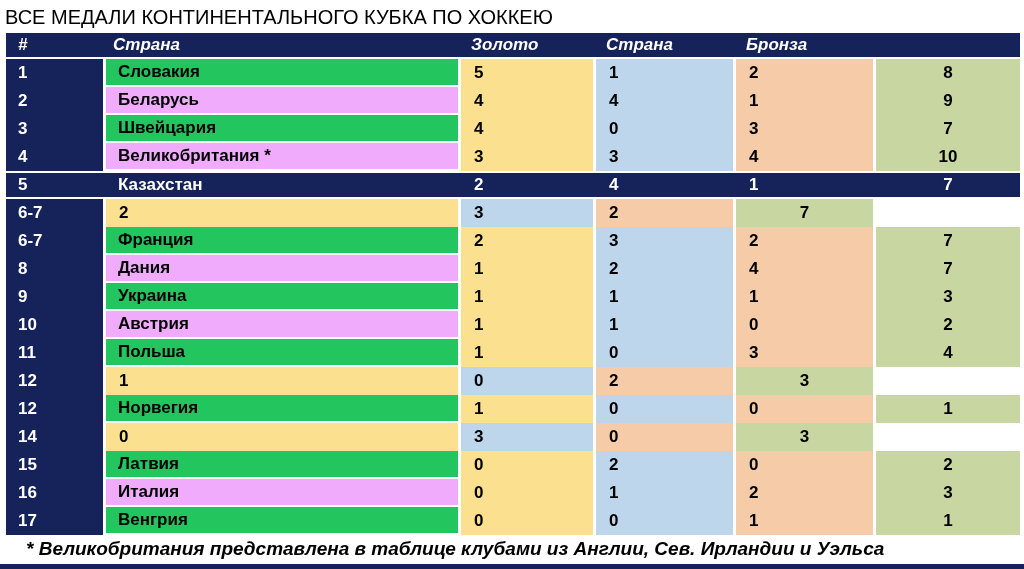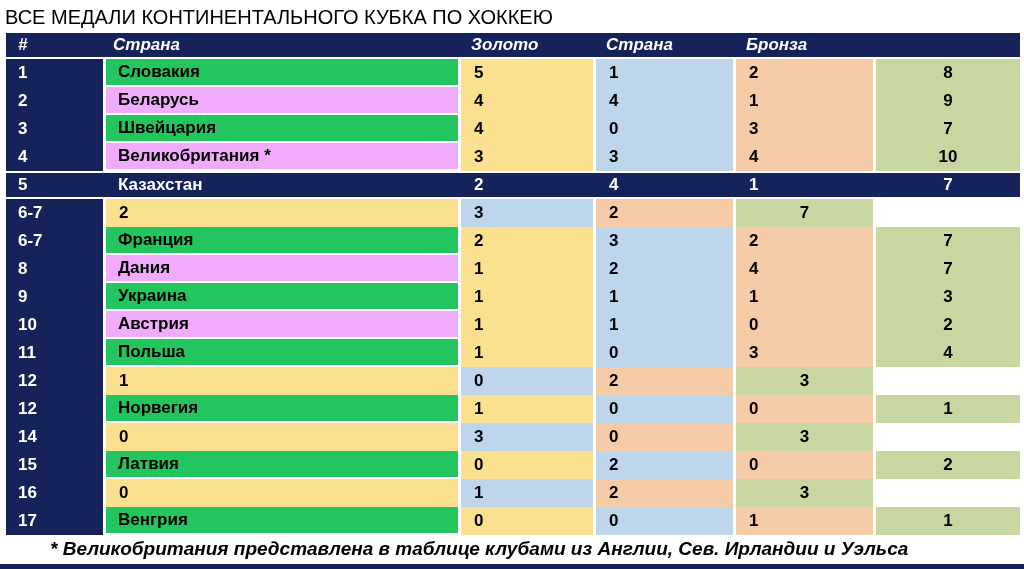--- a/index.html
+++ b/index.html
@@ -104,21 +104,20 @@
   }
   .footnote {
     height: 27px;
     line-height: 27px;
     font-size: 19px;
     font-weight: bold;
     font-style: italic;
     color: #000000;
     padding-left: 26px;
     white-space: nowrap;
-    margin-left: 24px;
   }
   .bottom-bar {
     width: 1024px;
     height: 5px;
     background: #15235A;
     position: absolute;
     bottom: 0;
     left: 0;
   }
 </style>
@@ -252,20 +251,21 @@
         <div class="trow">
     <div class="c-rank">15</div>
     <div class="c-country">Латвия</div>
     <div class="c-gold">0</div>
     <div class="c-silver">2</div>
     <div class="c-bronze">0</div>
     <div class="c-total">2</div>
   </div>
         <div class="trow alt">
     <div class="c-rank">16</div>
+    <div class="c-country">Италия</div>
     <div class="c-gold">0</div>
     <div class="c-silver">1</div>
     <div class="c-bronze">2</div>
     <div class="c-total">3</div>
   </div>
         <div class="trow">
     <div class="c-rank">17</div>
     <div class="c-country">Венгрия</div>
     <div class="c-gold">0</div>
     <div class="c-silver">0</div>

